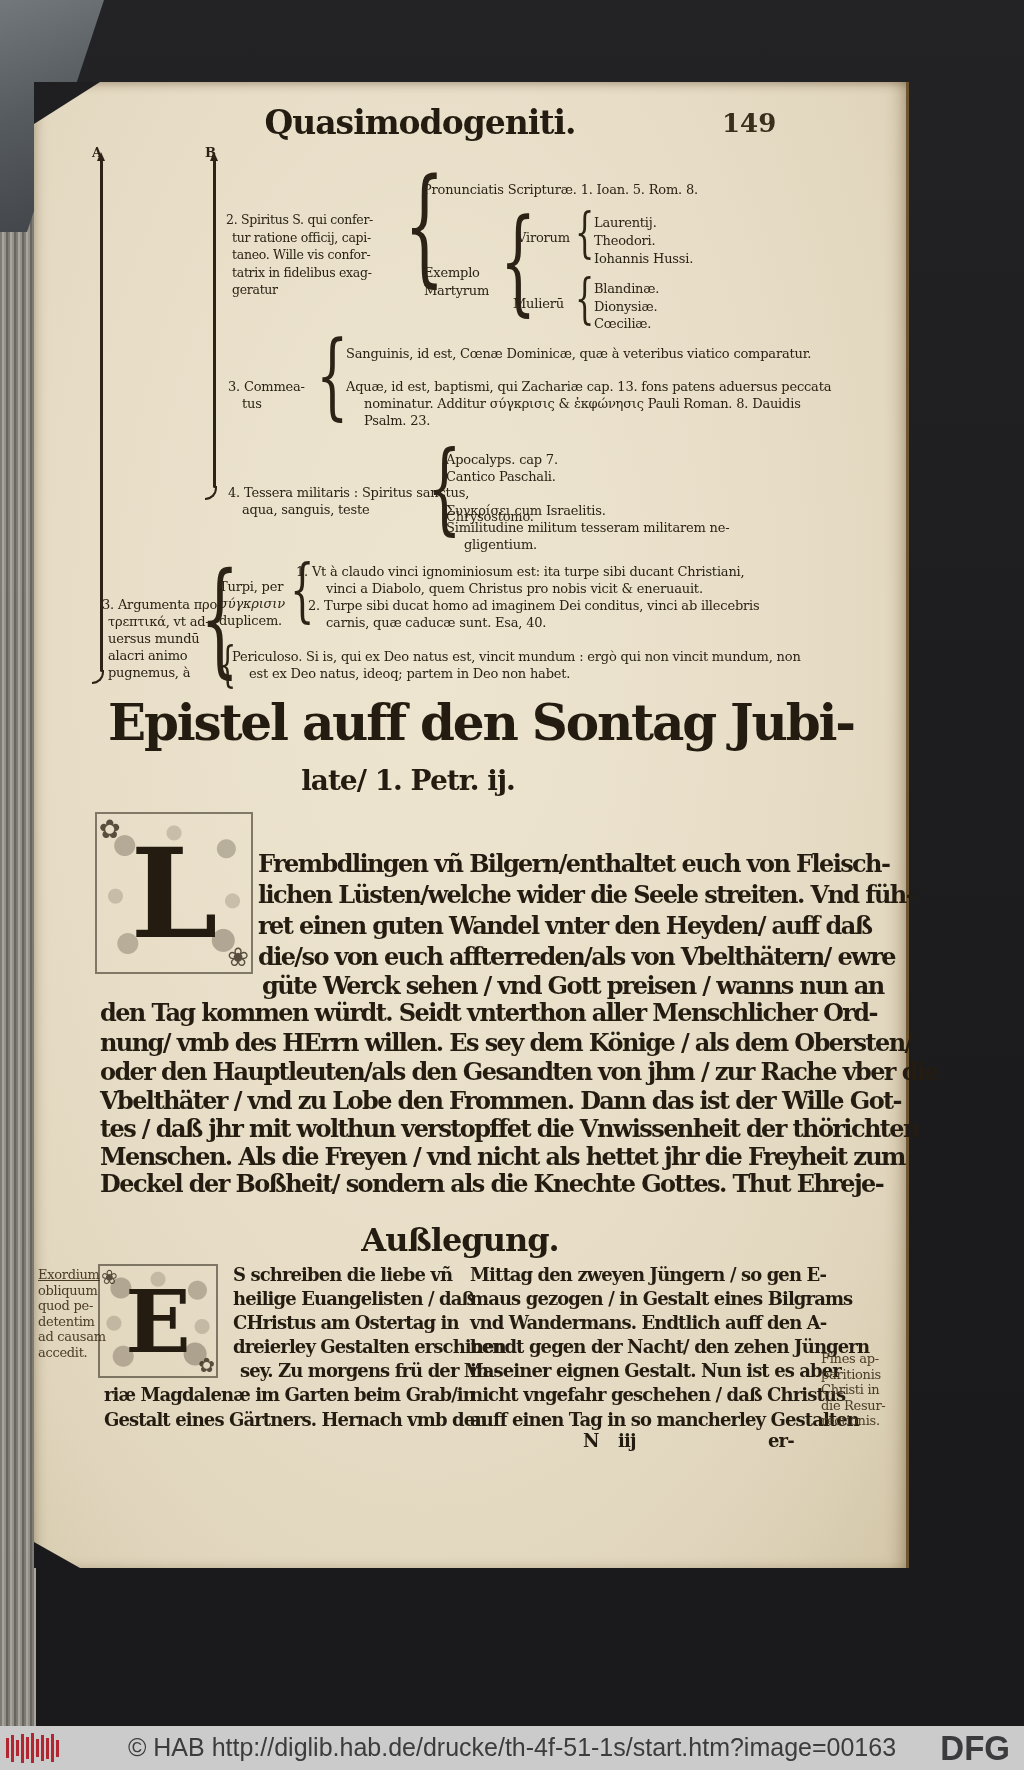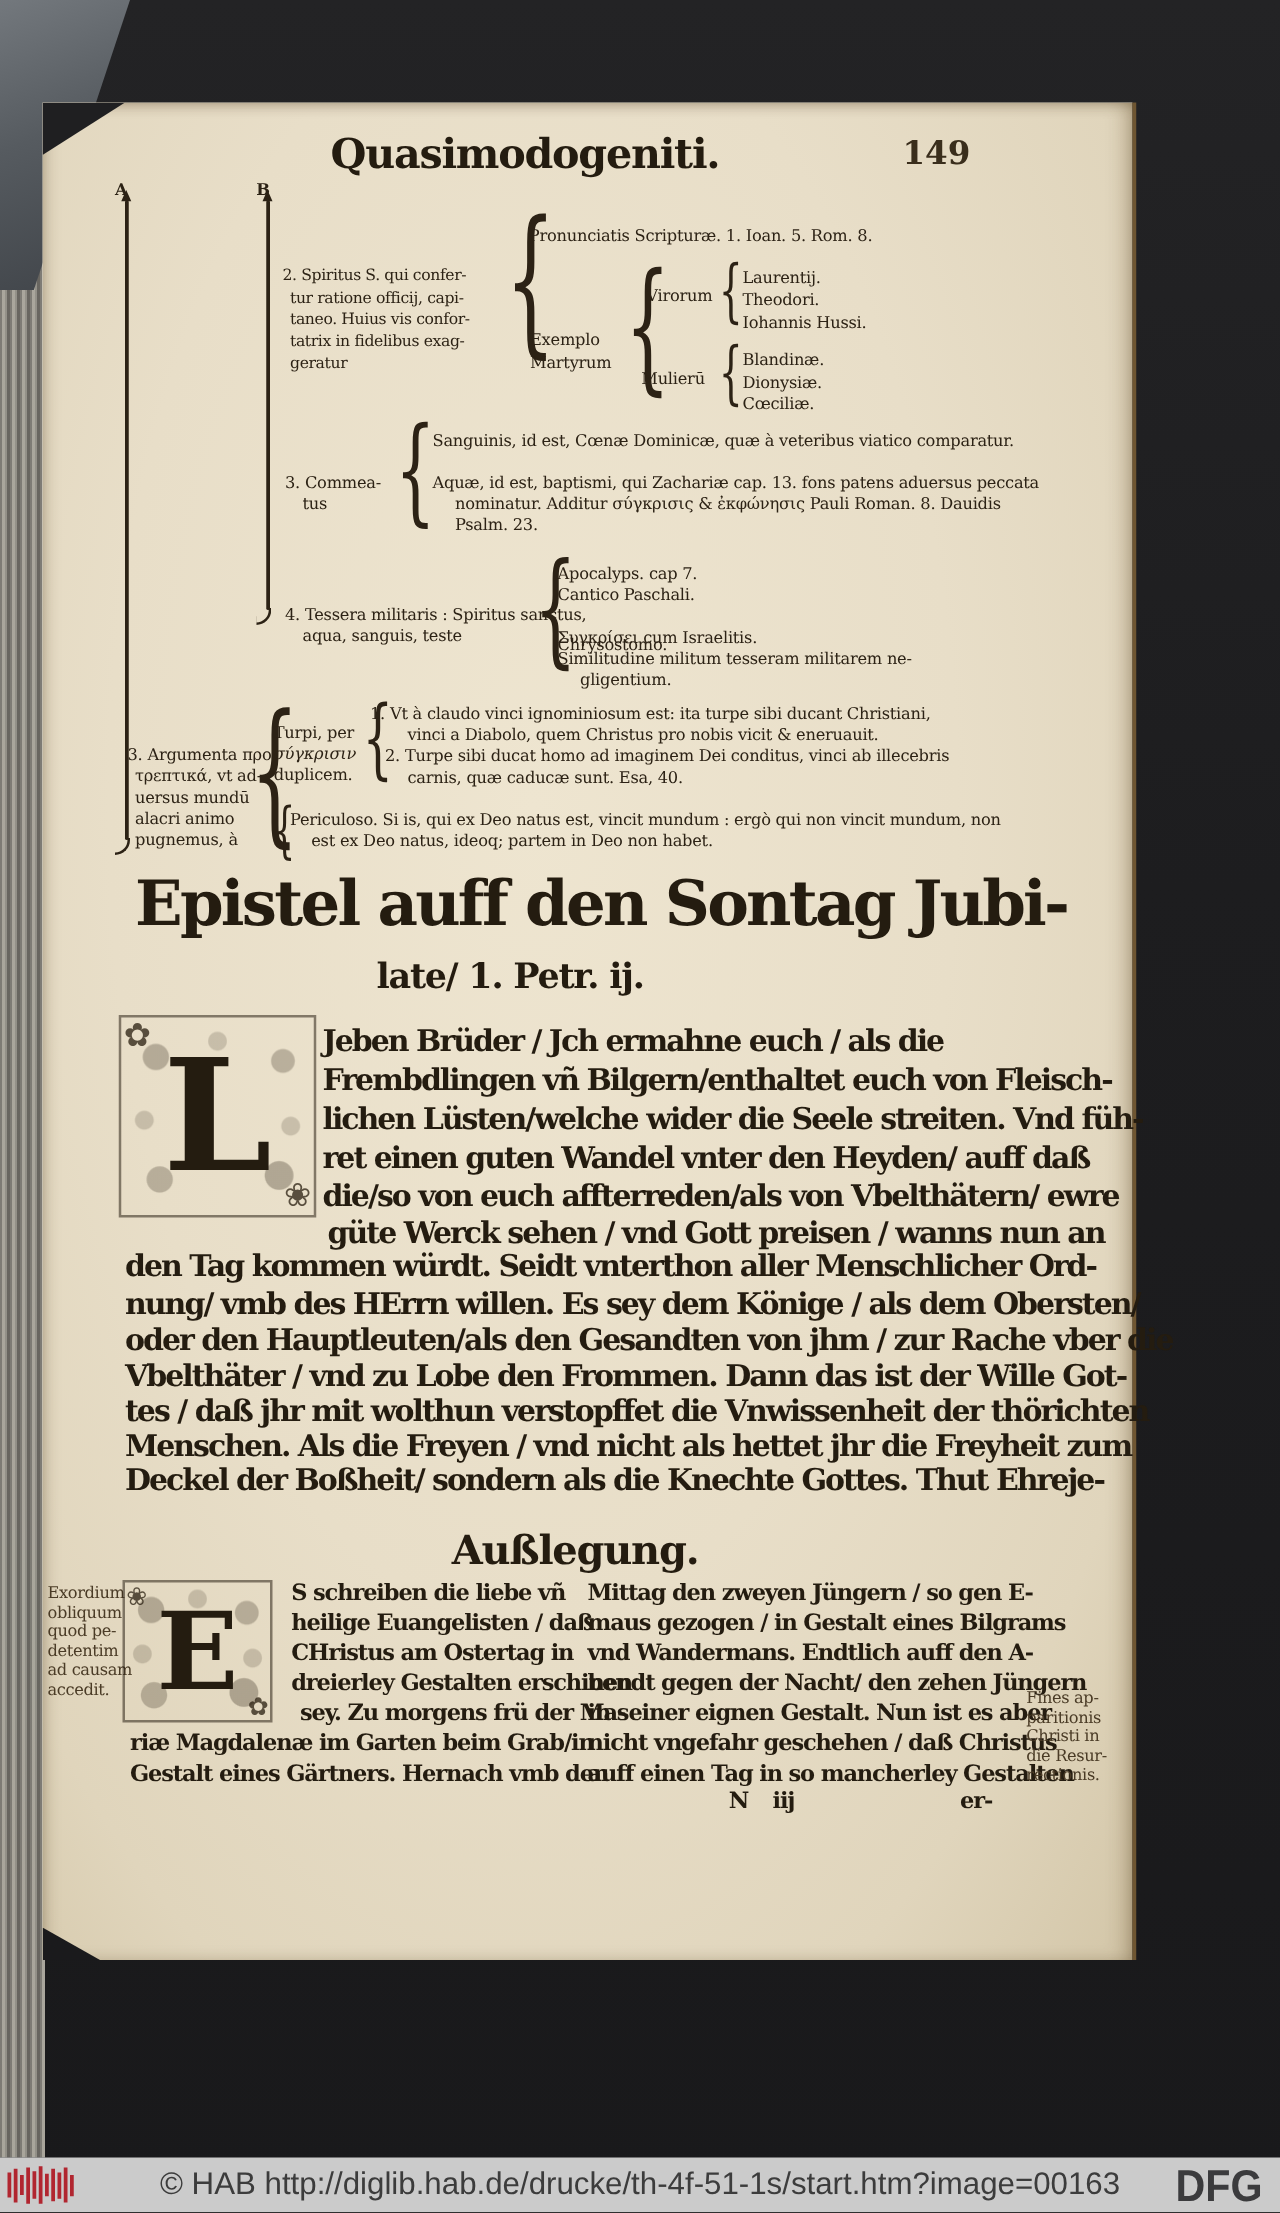--- a/index.html
+++ b/index.html
@@ -79,21 +79,21 @@
   <div class="vtop" style="left:97px;top:152px;"></div>
   <div class="vline" style="left:100px;top:160px;height:512px;"></div>
   <div class="vfoot" style="left:92px;top:670px;"></div>
   <div class="vtop" style="left:210px;top:152px;"></div>
   <div class="vline" style="left:213px;top:160px;height:328px;"></div>
   <div class="vfoot" style="left:205px;top:486px;"></div>
 
   <div class="t r13" style="left:423px;top:183px;">Pronunciatis Scripturæ. 1. Ioan. 5. Rom. 8.</div>
   <div class="t r12" style="left:226px;top:213px;">2. Spiritus S. qui confer-</div>
   <div class="t r12" style="left:232px;top:231px;">tur ratione officij, capi-</div>
-  <div class="t r12" style="left:232px;top:248px;">taneo. Huius vis confor-</div>
+  <div class="t r12" style="left:232px;top:248px;">taneo. Wille vis confor-</div>
   <div class="t r12" style="left:232px;top:266px;">tatrix in fidelibus exag-</div>
   <div class="t r12" style="left:232px;top:283px;">geratur</div>
   <div class="brc" style="left:404px;top:161px;font-size:128px;transform:scale(0.5,1);">{</div>
   <div class="t r13" style="left:424px;top:266px;">Exemplo</div>
   <div class="t r13" style="left:424px;top:284px;">Martyrum</div>
   <div class="brc" style="left:500px;top:204px;font-size:114px;transform:scale(0.5,1);">{</div>
   <div class="t r13" style="left:517px;top:231px;">Virorum</div>
   <div class="brc" style="left:575px;top:205px;font-size:55px;transform:scale(0.55,1);">{</div>
   <div class="t r13" style="left:594px;top:216px;">Laurentij.</div>
   <div class="t r13" style="left:594px;top:234px;">Theodori.</div>
@@ -143,37 +143,36 @@
   <div class="t h1" style="left:108px;top:697px;width:700px;text-align:center;">Epistel auff den Sontag Jubi-</div>
   <div class="t h2" style="left:113px;top:766px;width:590px;text-align:center;">late/ 1. Petr. ij.</div>
 
   <div class="dcap" style="left:95px;top:812px;width:158px;height:162px;">
     <div class="bx"></div>
     <span class="orn" style="left:4px;top:2px;font-size:26px;">✿</span>
     <span class="orn" style="right:4px;bottom:2px;font-size:26px;">❀</span>
     <div class="lt" style="font-size:124px;">L</div>
   </div>
 
-  <div class="t b24" style="left:258px;top:820px;">Jeben Brüder / Jch ermahne euch / als die</div>
   <div class="t b24" style="left:258px;top:851px;">Frembdlingen vñ Bilgern/enthaltet euch von Fleisch-</div>
   <div class="t b24" style="left:258px;top:882px;">lichen Lüsten/welche wider die Seele streiten. Vnd füh-</div>
   <div class="t b24" style="left:258px;top:913px;">ret einen guten Wandel vnter den Heyden/ auff daß</div>
   <div class="t b24" style="left:258px;top:944px;">die/so von euch affterreden/als von Vbelthätern/ ewre</div>
   <div class="t b24" style="left:262px;top:973px;">güte Werck sehen / vnd Gott preisen / wanns nun an</div>
   <div class="t b24" style="left:100px;top:1000px;">den Tag kommen würdt.  Seidt vnterthon aller Menschlicher Ord-</div>
   <div class="t b24" style="left:100px;top:1030px;">nung/ vmb des HErrn willen.  Es sey dem Könige / als dem Obersten/</div>
   <div class="t b24" style="left:100px;top:1059px;">oder den Hauptleuten/als den Gesandten von jhm / zur Rache vber die</div>
   <div class="t b24" style="left:100px;top:1088px;">Vbelthäter / vnd zu Lobe den Frommen.  Dann das ist der Wille Got-</div>
   <div class="t b24" style="left:100px;top:1116px;">tes / daß jhr mit wolthun verstopffet die Vnwissenheit der thörichten</div>
   <div class="t b24" style="left:100px;top:1144px;">Menschen.  Als die Freyen / vnd nicht als hettet jhr die Freyheit zum</div>
   <div class="t b24" style="left:100px;top:1171px;">Deckel der Boßheit/ sondern als die Knechte Gottes.  Thut Ehreje-</div>
 
   <div class="t aus" style="left:280px;top:1224px;width:360px;text-align:center;">Außlegung.</div>
 
-  <div class="t m13" style="left:38px;top:1268px;">Exordium</div>
+  <div class="t m13" style="left:38px;top:1268px;text-decoration:underline;">Exordium</div>
   <div class="t m13" style="left:38px;top:1284px;">obliquum</div>
   <div class="t m13" style="left:38px;top:1299px;">quod pe-</div>
   <div class="t m13" style="left:38px;top:1315px;">detentim</div>
   <div class="t m13" style="left:38px;top:1330px;">ad causam</div>
   <div class="t m13" style="left:38px;top:1346px;">accedit.</div>
 
   <div class="dcap" style="left:98px;top:1264px;width:120px;height:114px;">
     <div class="bx"></div>
     <span class="orn" style="left:3px;top:1px;font-size:20px;">❀</span>
     <span class="orn" style="right:3px;bottom:1px;font-size:20px;">✿</span>

